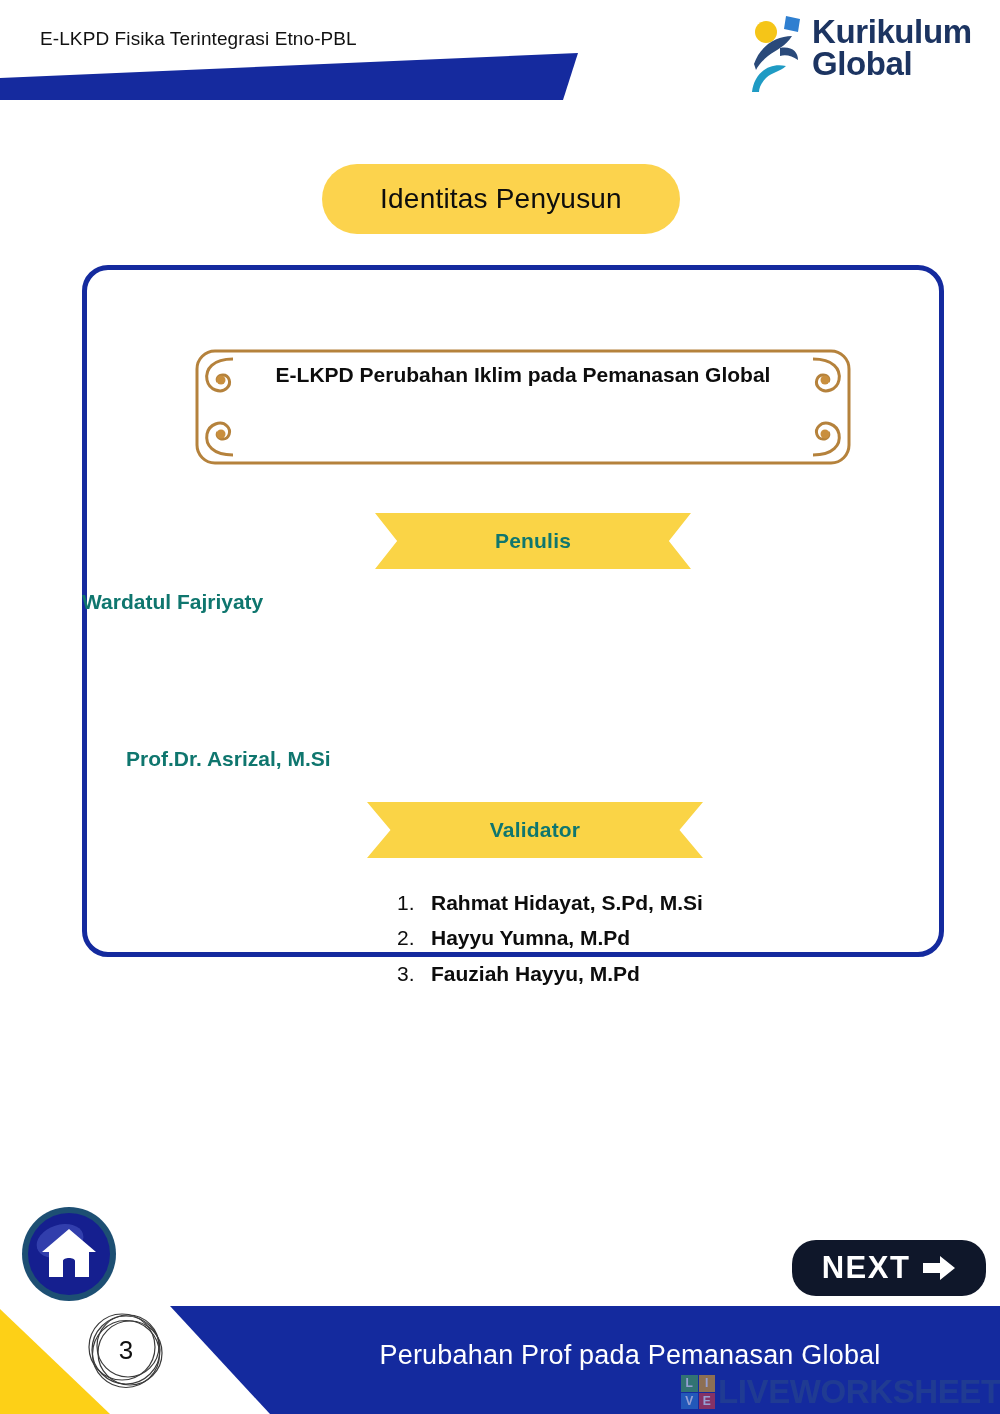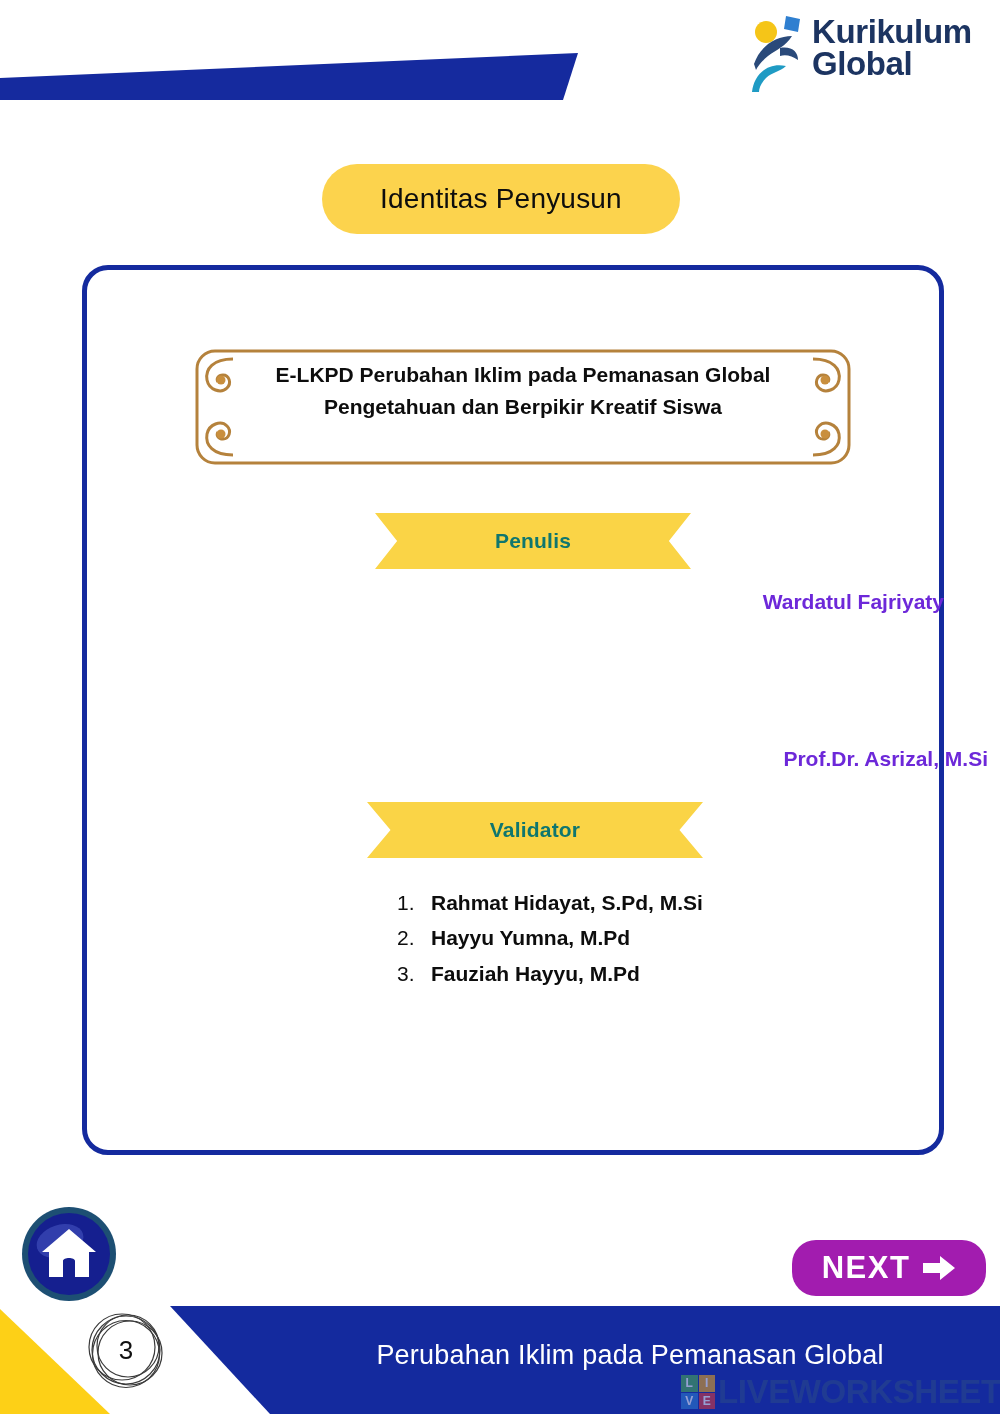--- a/index.html
+++ b/index.html
@@ -77,21 +77,21 @@
     color: #0d0d0d;
     letter-spacing: 0.2px;
   }
 
   
   .main-card {
     position: absolute;
     left: 82px;
     top: 265px;
     width: 862px;
-    height: 890px;
+    height: 692px;
     border: 5px solid #142a9e;
     border-radius: 26px;
     background: #ffffff;
   }
 
   
   .ornate-box {
     position: absolute;
     left: 106px;
     top: 77px;
@@ -136,24 +136,24 @@
     letter-spacing: 0.2px;
   }
   .ribbon-1 { left: 288px; top: 243px; width: 316px; }
   .ribbon-2 { left: 288px; top: 380px; width: 316px; }
   .ribbon-3 { left: 280px; top: 532px; width: 336px; }
 
   .person-name {
     position: absolute;
     width: 862px;
     left: -5px;
-    text-align: right;
+    text-align: left;
     font-size: 21px;
     font-weight: bold;
-    color: #6d28d9;
+    color: #0f766e;
   }
   .name-1 { top: 320px; }
   .name-2 { top: 477px; margin-left: 44px; }
 
   .validator-list {
     position: absolute;
     left: 310px;
     top: 615px;
     width: 460px;
     list-style: none;
@@ -180,21 +180,21 @@
     position: absolute;
     left: 20px; top: 1205px;
     width: 98px; height: 98px;
     cursor: pointer;
   }
 
   .next-button {
     position: absolute;
     left: 792px; top: 1240px;
     width: 194px; height: 56px;
-    background: #a21caf;
+    background: #0f172a;
     border-radius: 24px;
     display: flex;
     align-items: center;
     justify-content: center;
     gap: 12px;
     cursor: pointer;
   }
   .next-label {
     font-size: 31px;
     font-weight: bold;
@@ -274,20 +274,21 @@
 </style>
 </head>
 <body>
 
 <div class="header">
 
   <svg class="header-wedge" viewBox="0 0 600 110" preserveAspectRatio="none">
     <polygon points="0,78 578,53 563,100 0,100" fill="#152a9e"></polygon>
   </svg>
 
+  <div class="header-title">E-LKPD Fisika Terintegrasi Etno-PBL</div>
 
   <div class="km-logo">
     <svg class="km-mark" viewBox="0 0 64 82">
       <circle cx="20" cy="20" r="11" fill="#f5c518"></circle>
       <path d="M40 4 L54 7 L52 20 L38 17 Z" fill="#2f7fd0"></path>
       <path d="M8 52 C14 34, 30 24, 46 24 C40 34, 30 38, 22 44 C16 49, 12 54, 10 58 Z" fill="#2a4a7a"></path>
       <path d="M6 80 C8 62, 22 50, 40 54 C34 60, 26 60, 20 66 C15 71, 13 76, 13 80 Z" fill="#1f9bc4"></path>
       <path d="M34 36 C46 34, 52 40, 52 48 C46 44, 40 42, 34 44 Z" fill="#2a4a7a"></path>
     </svg>
     <div class="km-text">
@@ -322,21 +323,20 @@
         <circle cx="28" cy="87" r="4.5" fill="#c98f3e"></circle>
       </g>
 
       <g>
         <path d="M620 108 C640 108, 648 98, 646 87 C644 77, 632 73, 626 79 C621 84, 624 92, 630 92 C635 92, 637 88, 635 85" fill="none" stroke="#b5823c" stroke-width="3"></path>
         <circle cx="632" cy="87" r="4.5" fill="#c98f3e"></circle>
       </g>
     </svg>
     <div class="ornate-text">
       <div>E-LKPD Perubahan Iklim pada Pemanasan Global</div>
-      <div>Pengetahuan dan Berpikir Kreatif Siswa</div>
     </div>
   </div>
 
   <div class="ribbon ribbon-1">
     <span class="ribbon-label">Penulis</span>
   </div>
   <div class="person-name name-1">Wardatul Fajriyaty</div>
 
   <div class="person-name name-2">Prof.Dr. Asrizal, M.Si</div>
 
@@ -377,21 +377,21 @@
       <circle cx="46" cy="50" r="34"></circle>
       <circle cx="42" cy="47" r="33"></circle>
       <circle cx="50" cy="53" r="32"></circle>
       <circle cx="46" cy="54" r="33.5"></circle>
       <circle cx="48" cy="46" r="31"></circle>
     </g>
   </svg>
   <div class="page-number">3</div>
 </div>
 
-<div class="footer-banner-text">Perubahan Iklim pada Pemanasan Global</div>
+<div class="footer-banner-text">Perubahan Prof pada Pemanasan Global</div>
 
 <div class="watermark">
   <div class="wm-grid">
     <div class="wm-cell wm-l">L</div>
     <div class="wm-cell wm-i">I</div>
     <div class="wm-cell wm-v">V</div>
     <div class="wm-cell wm-e">E</div>
   </div>
   <div class="wm-text">LIVEWORKSHEETS</div>
 </div>

